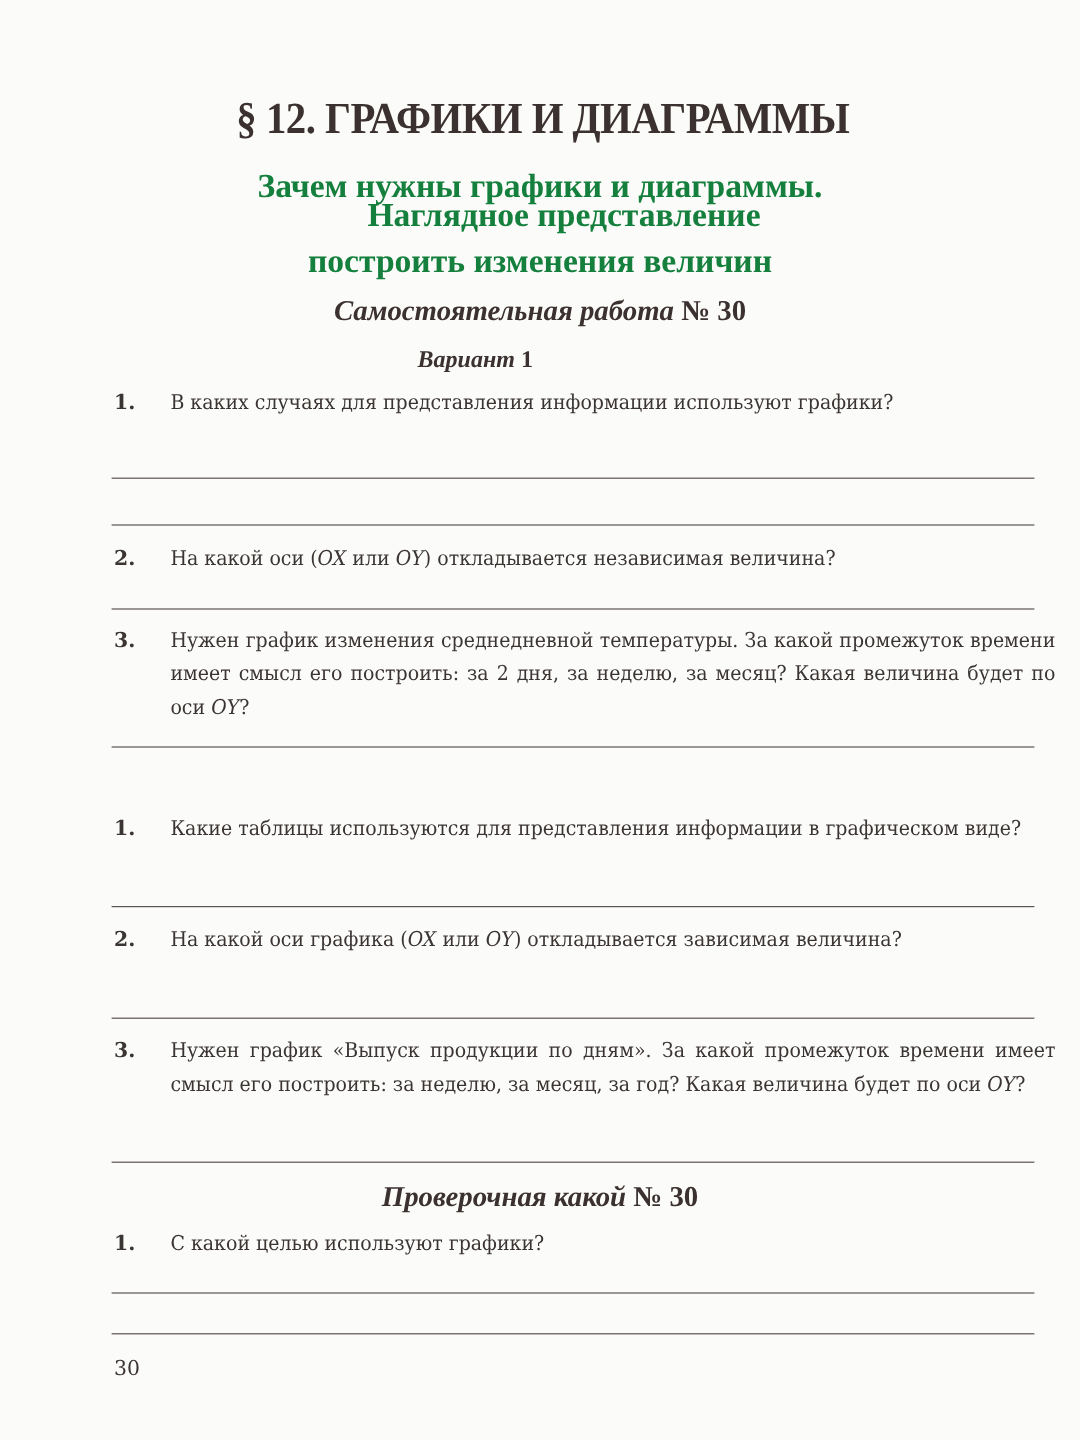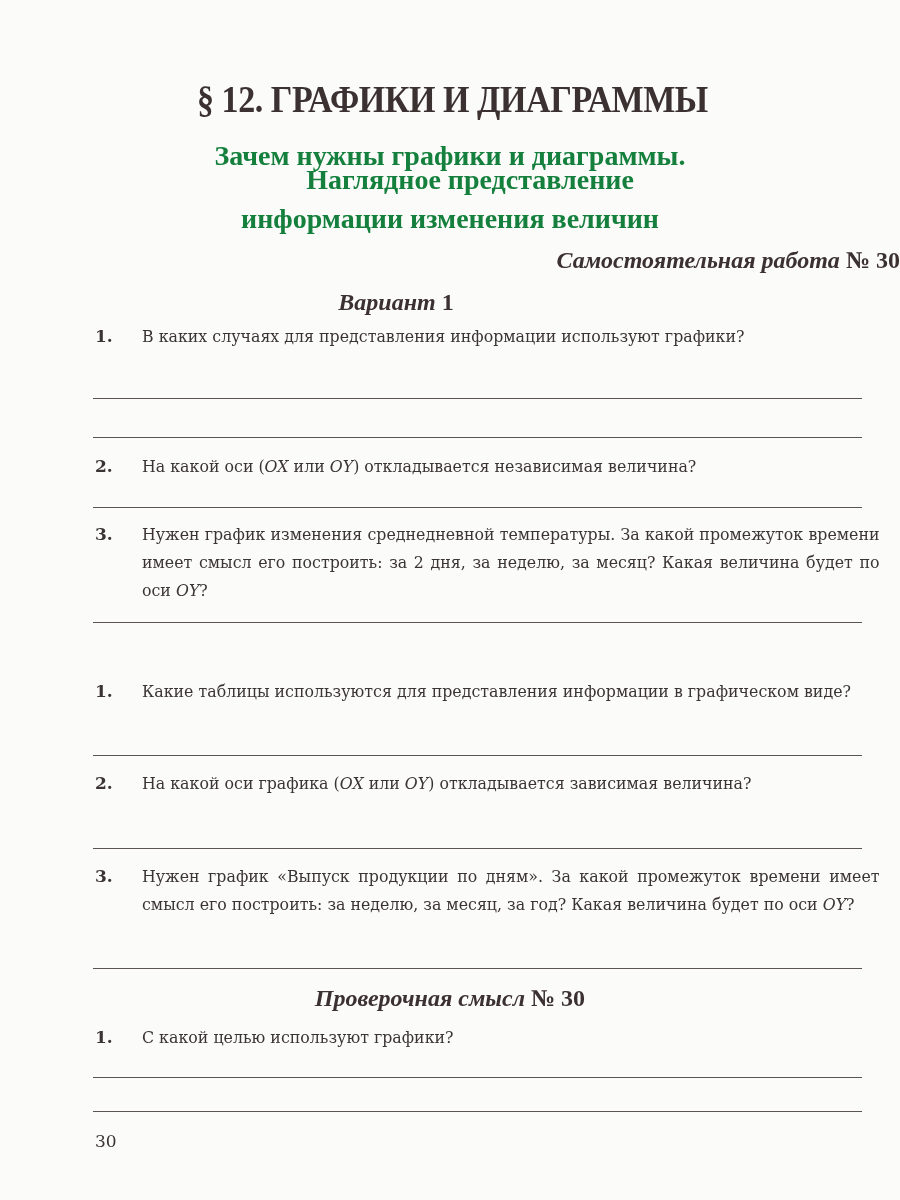--- a/index.html
+++ b/index.html
@@ -25,21 +25,21 @@
     }
     .section {
       left: 0; width: 900px; text-align: center;
       font-family: "Liberation Serif", serif; font-weight: bold; font-style: italic;
       font-size: 24px; color: #3b3130;
     }
     .section .num { font-style: normal; }
     .variant {
       left: 0; width: 792px; text-align: center;
       font-family: "Liberation Serif", serif; font-weight: bold; font-style: italic;
-      font-size: 24px; color: #3b3130;
+      font-size: 20px; color: #3b3130;
     }
     .variant .num { font-style: normal; }
     .q-num {
       left: 95px; font-family: "DejaVu Serif", serif; font-weight: bold;
       font-size: 17px; color: #3a3433;
     }
     .q-text {
       left: 142px; width: 738px;
       font-family: "DejaVu Serif", serif; font-size: 17px; line-height: 28px;
       color: #3a3433; text-align: justify;
@@ -57,23 +57,23 @@
   </style>
 </head>
 <body>
 
 <div class="page">
 
   <div class="abs title">§ 12. ГРАФИКИ И ДИАГРАММЫ</div>
 
   <div class="abs subtitle" style="top:140px;">Зачем нужны графики и диаграммы.</div>
   <div class="abs subtitle" style="top:164px;padding-left:20px;">Наглядное представление</div>
-  <div class="abs subtitle" style="top:203px;">информации изменения величин</div>
+  <div class="abs subtitle" style="top:203px;">построить изменения величин</div>
 
-  <div class="abs section" style="top:247px;text-align:right;">
+  <div class="abs section" style="top:247px;">
     <span>Самостоятельная работа</span>
     <span class="num">№ 30</span>
   </div>
 
   <div class="abs variant" style="top:289px;">
     <span>Вариант</span>
     <span class="num">1</span>
   </div>
 
   <div class="abs q-num" style="top:326px;">1.</div>
@@ -96,21 +96,21 @@
 
   <div class="abs q-num" style="top:773px;">2.</div>
   <div class="abs q-text" style="top:769px;"><span>На какой оси графика (</span><i>OX</i><span> или </span><i>OY</i><span>) откладывается зависимая величина?</span></div>
   <div class="abs answer-line" style="top:848px;"></div>
 
   <div class="abs q-num" style="top:866px;">3.</div>
   <div class="abs q-text" style="top:862px;"><span>Нужен график «Выпуск продукции по дням». За какой промежуток времени имеет смысл его построить: за неделю, за месяц, за год? Какая величина будет по оси </span><i>OY</i><span>?</span></div>
   <div class="abs answer-line" style="top:968px;"></div>
 
   <div class="abs section" style="top:985px;">
-    <span>Проверочная смысл</span>
+    <span>Проверочная какой</span>
     <span class="num">№ 30</span>
   </div>
 
   <div class="abs q-num" style="top:1027px;">1.</div>
   <div class="abs q-text" style="top:1023px;">С какой целью используют графики?</div>
   <div class="abs answer-line" style="top:1077px;"></div>
   <div class="abs answer-line" style="top:1111px;"></div>
 
   <div class="abs page-num">30</div>
 </div>

